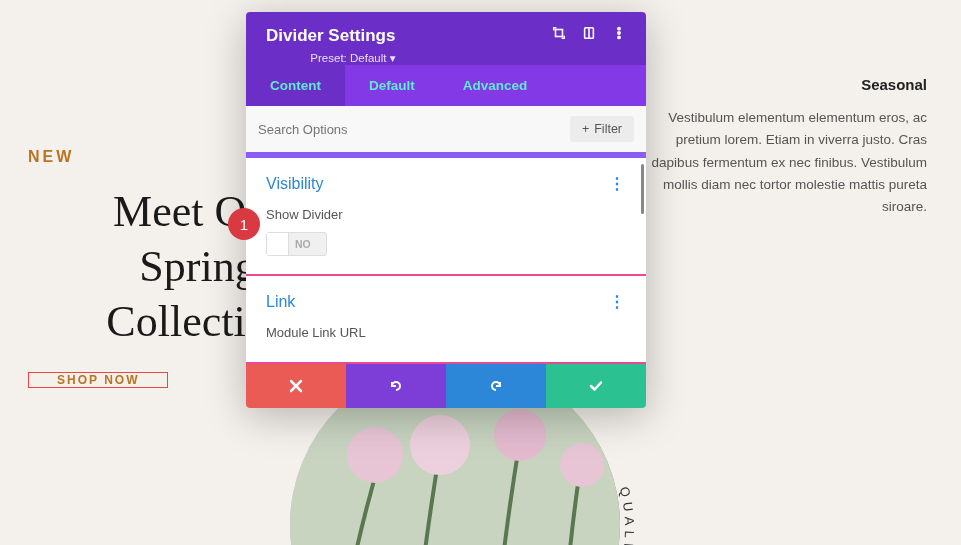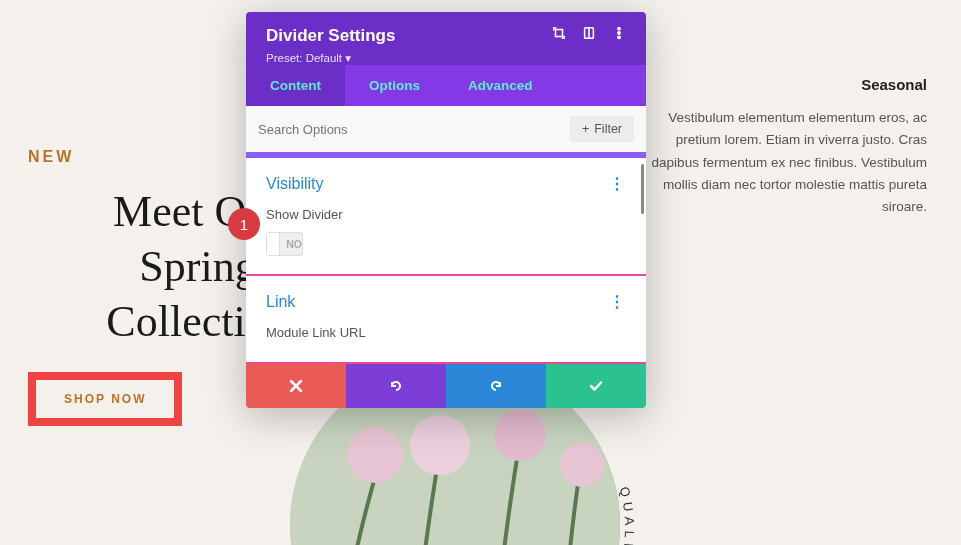--- a/index.html
+++ b/index.html
@@ -2,54 +2,54 @@
 <html><head>
 <meta charset="utf-8">
 <style>
   * { box-sizing: border-box; margin: 0; padding: 0; }
   body { font-family: -apple-system, BlinkMacSystemFont, "Segoe UI", Arial, sans-serif; background: #f4f0ec; width: 961px; height: 545px; overflow: hidden; position: relative; }
 
   
   .page-bg { position: absolute; inset: 0; }
   .bg-new { position: absolute; left: 28px; top: 148px; color: #b87423; font-size: 16px; font-weight: 700; letter-spacing: 3px; }
   .bg-hero { position: absolute; left: 38px; top: 184px; font-family: Georgia, 'Times New Roman', serif; font-size: 44px; font-weight: 400; line-height: 1.25; color: #1a1a1a; text-align: center; width: 320px; }
-  .shop-btn { position: absolute; left: 28px; top: 372px; border: 8px solid #ef4444; color: #b87423; font-size: 12px; font-weight: 700; letter-spacing: 2px; padding: 12px 28px; background: transparent; cursor: pointer; }
+  .shop-btn { position: absolute; left: 28px; top: 372px; border: 1px solid #ef4444; color: #b87423; font-size: 12px; font-weight: 700; letter-spacing: 2px; padding: 0 28px; background: transparent; cursor: pointer; }
   .circle-img { position: absolute; left: 290px; top: 360px; width: 330px; height: 330px; border-radius: 50%; overflow: hidden; background: linear-gradient(135deg, #d8c8d0 0%, #a8c8a0 40%, #7a9870 70%, #5a7850 100%); }
   .curved-text { position: absolute; left: 260px; top: 335px; width: 390px; height: 390px; pointer-events:none; }
   .curved-text text { font-size: 13px; letter-spacing: 5px; fill: #333; font-weight: 500; }
   .right-col { position: absolute; right: 34px; top: 76px; width: 300px; text-align: right; }
   .right-col h3 { font-size: 15px; font-weight: 700; color: #222; margin-bottom: 14px; }
   .right-col p { font-size: 13.5px; color: #555; line-height: 1.65; }
 
   
   .modal { position: absolute; left: 246px; top: 12px; width: 400px; background: #fff; border-radius: 4px; overflow: hidden; box-shadow: 0 8px 40px rgba(0,0,0,0.25); z-index: 10; }
   .m-head { background: #6b2ec6; color: #fff; padding: 14px 20px 0; }
   .m-head-top { display:flex; align-items:flex-start; justify-content:space-between; }
   .m-title { font-size: 17px; font-weight: 600; }
-  .m-preset { font-size: 11.5px; opacity: .85; margin-top: 5px; }
+  .m-preset { font-size: 11.5px; opacity: .85; margin-top: 5px; text-align: right; }
   .m-head-icons { display:flex; gap: 16px; align-items:center; }
   .m-head-icons .hic { width: 14px; height: 14px; cursor:pointer; display:flex; align-items:center; justify-content:center; }
   .hic svg { stroke:#fff; fill:none; stroke-width:1.8; }
 
   .m-tabs { background: #8339e6; display:flex; }
   .m-tab { padding: 13px 24px; font-size: 13.5px; color: #5eead4; cursor:pointer; font-weight:600; }
   .m-tab.active { background: #6b2ec6; }
 
   .m-search { display:flex; align-items:center; padding: 10px 12px; border-bottom:6px solid #8b5cf6; background:#f8f8f8; }
   .m-search input { flex:1; border:none; background:transparent; font-size: 13px; color:#888; outline:none; }
   .m-filter { background:#ececec; border:none; padding:6px 12px; font-size:12.5px; color:#555; cursor:pointer; display:flex; align-items:center; gap:5px; border-radius:3px; }
 
   .m-body { background:#fff; position:relative; }
   .m-body::after { content:''; position:absolute; right:2px; top:6px; width:3px; height:50px; background:#888; border-radius:2px; }
   .m-sec { padding: 16px 20px 18px; border-bottom:2px solid #ec4899; }
   .m-sec-head { display:flex; justify-content:space-between; align-items:center; margin-bottom: 14px;}
   .m-sec-title { color:#2d87d8; font-size: 16px; font-weight:400; }
   .m-sec-menu { color:#2d87d8; font-size:16px; font-weight:700; cursor:pointer; letter-spacing:1px; }
   .m-label { font-size: 13px; color:#555; margin-bottom: 10px; }
-  .toggle { width:37px; height:24px; background:#f0f0f0; border:1px solid #ddd; border-radius:3px; position:relative; cursor:pointer; display:flex; align-items:center; }
+  .toggle { width:61px; height:24px; background:#f0f0f0; border:1px solid #ddd; border-radius:3px; position:relative; cursor:pointer; display:flex; align-items:center; }
   .toggle-knob { width:22px; height:22px; background:#fff; border-right:1px solid #ddd; }
   .toggle-txt { font-size:10.5px; font-weight:700; color:#aaa; margin-left:6px; }
 
   .m-actions { display:flex; height:44px; }
   .m-act { flex:1; display:flex; align-items:center; justify-content:center; cursor:pointer; }
   .m-act svg { width:16px; height:16px; fill:#fff; }
   .act-cancel { background:#e95b54; }
   .act-undo { background:#7c3ed6; }
   .act-redo { background:#2d87d8; }
   .act-save { background:#2bc190; }
@@ -125,21 +125,21 @@
               <circle cx="8" cy="8" r="1.3" fill="#fff"></circle>
               <circle cx="8" cy="13" r="1.3" fill="#fff"></circle>
             </svg>
           </span>
       </div>
     </div>
   </div>
 
   <div class="m-tabs">
     <div class="m-tab active">Content</div>
-    <div class="m-tab">Options</div>
+    <div class="m-tab">Default</div>
     <div class="m-tab">Advanced</div>
   </div>
 
   <div class="m-search">
     <input type="text" placeholder="Search Options" style="">
     <button class="m-filter">
       <span>+</span>
       <span>Filter</span>
     </button>
   </div>

